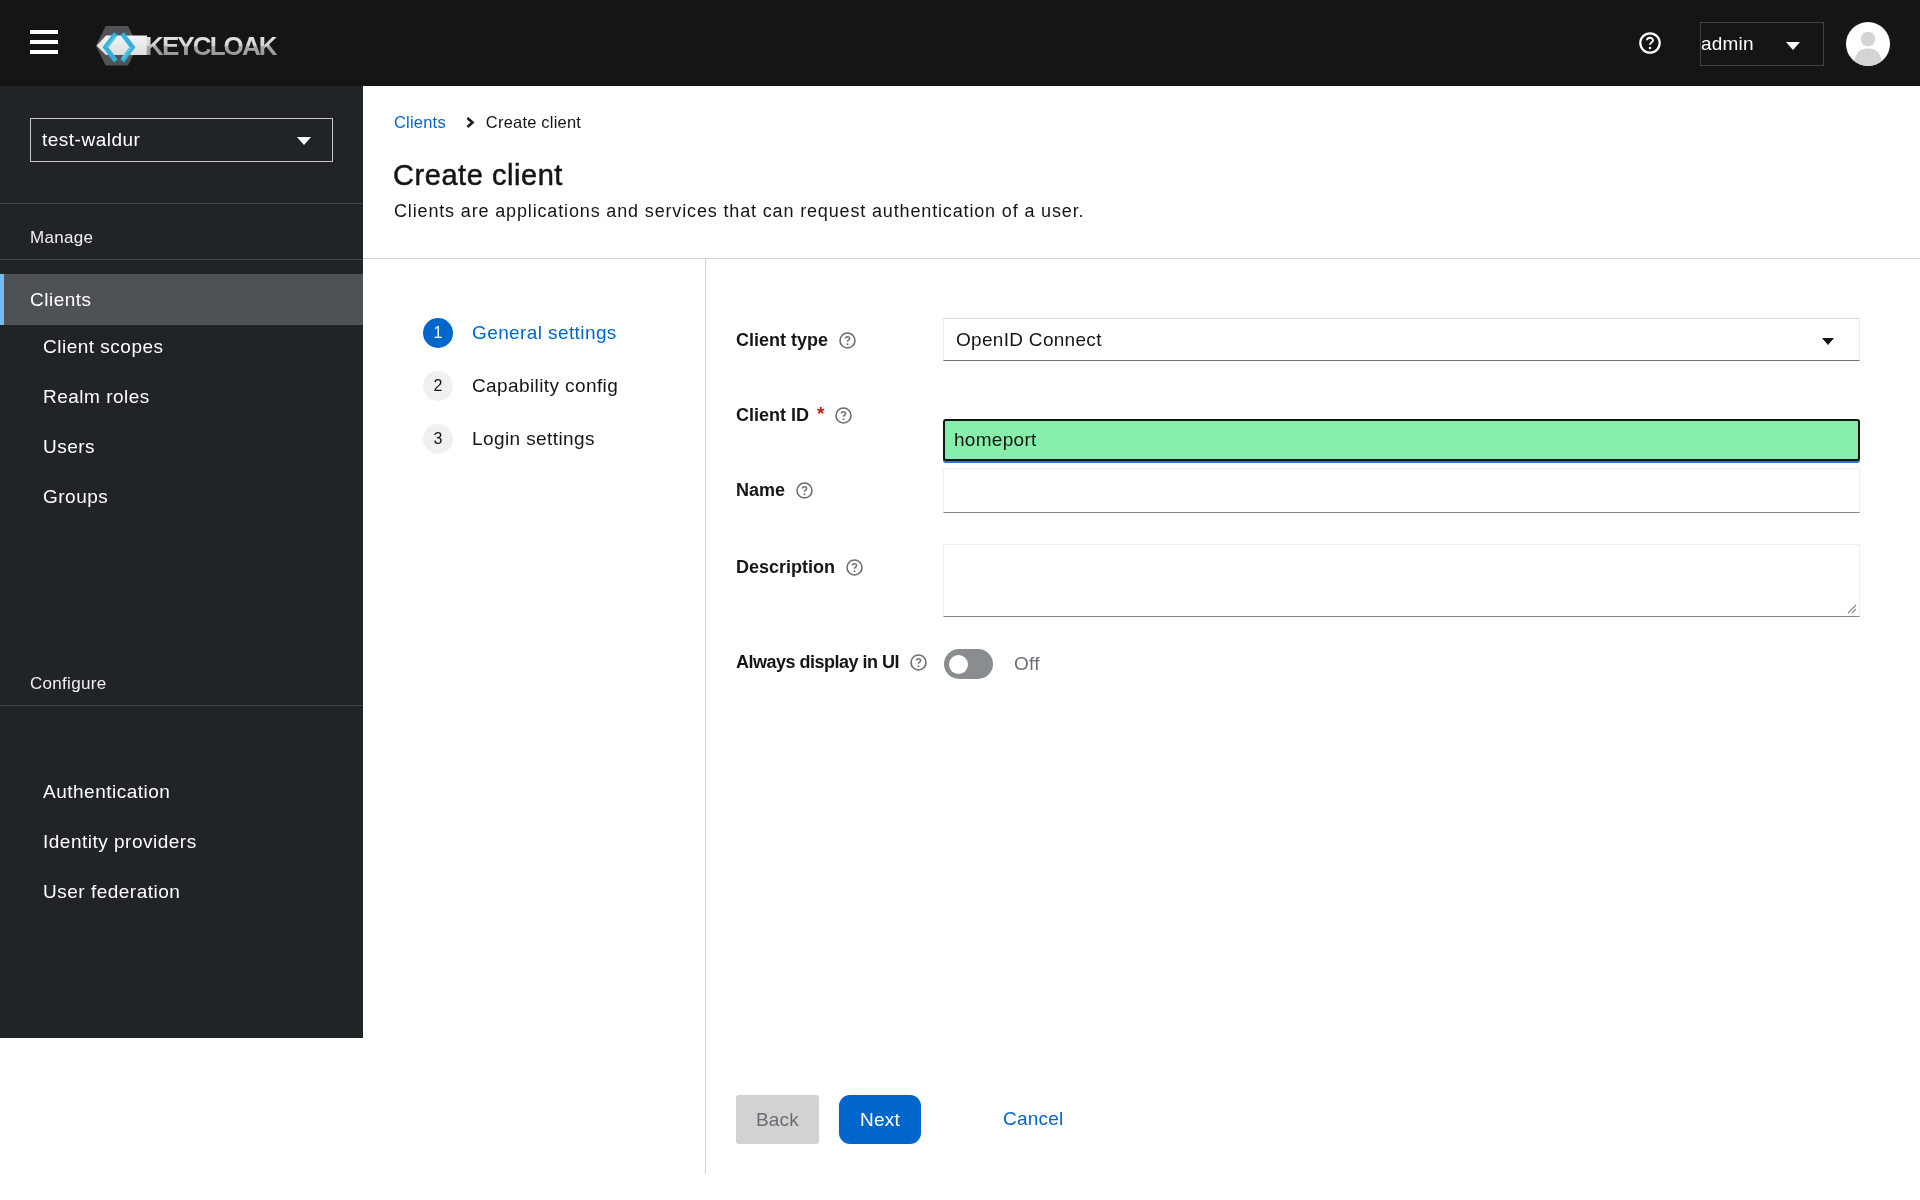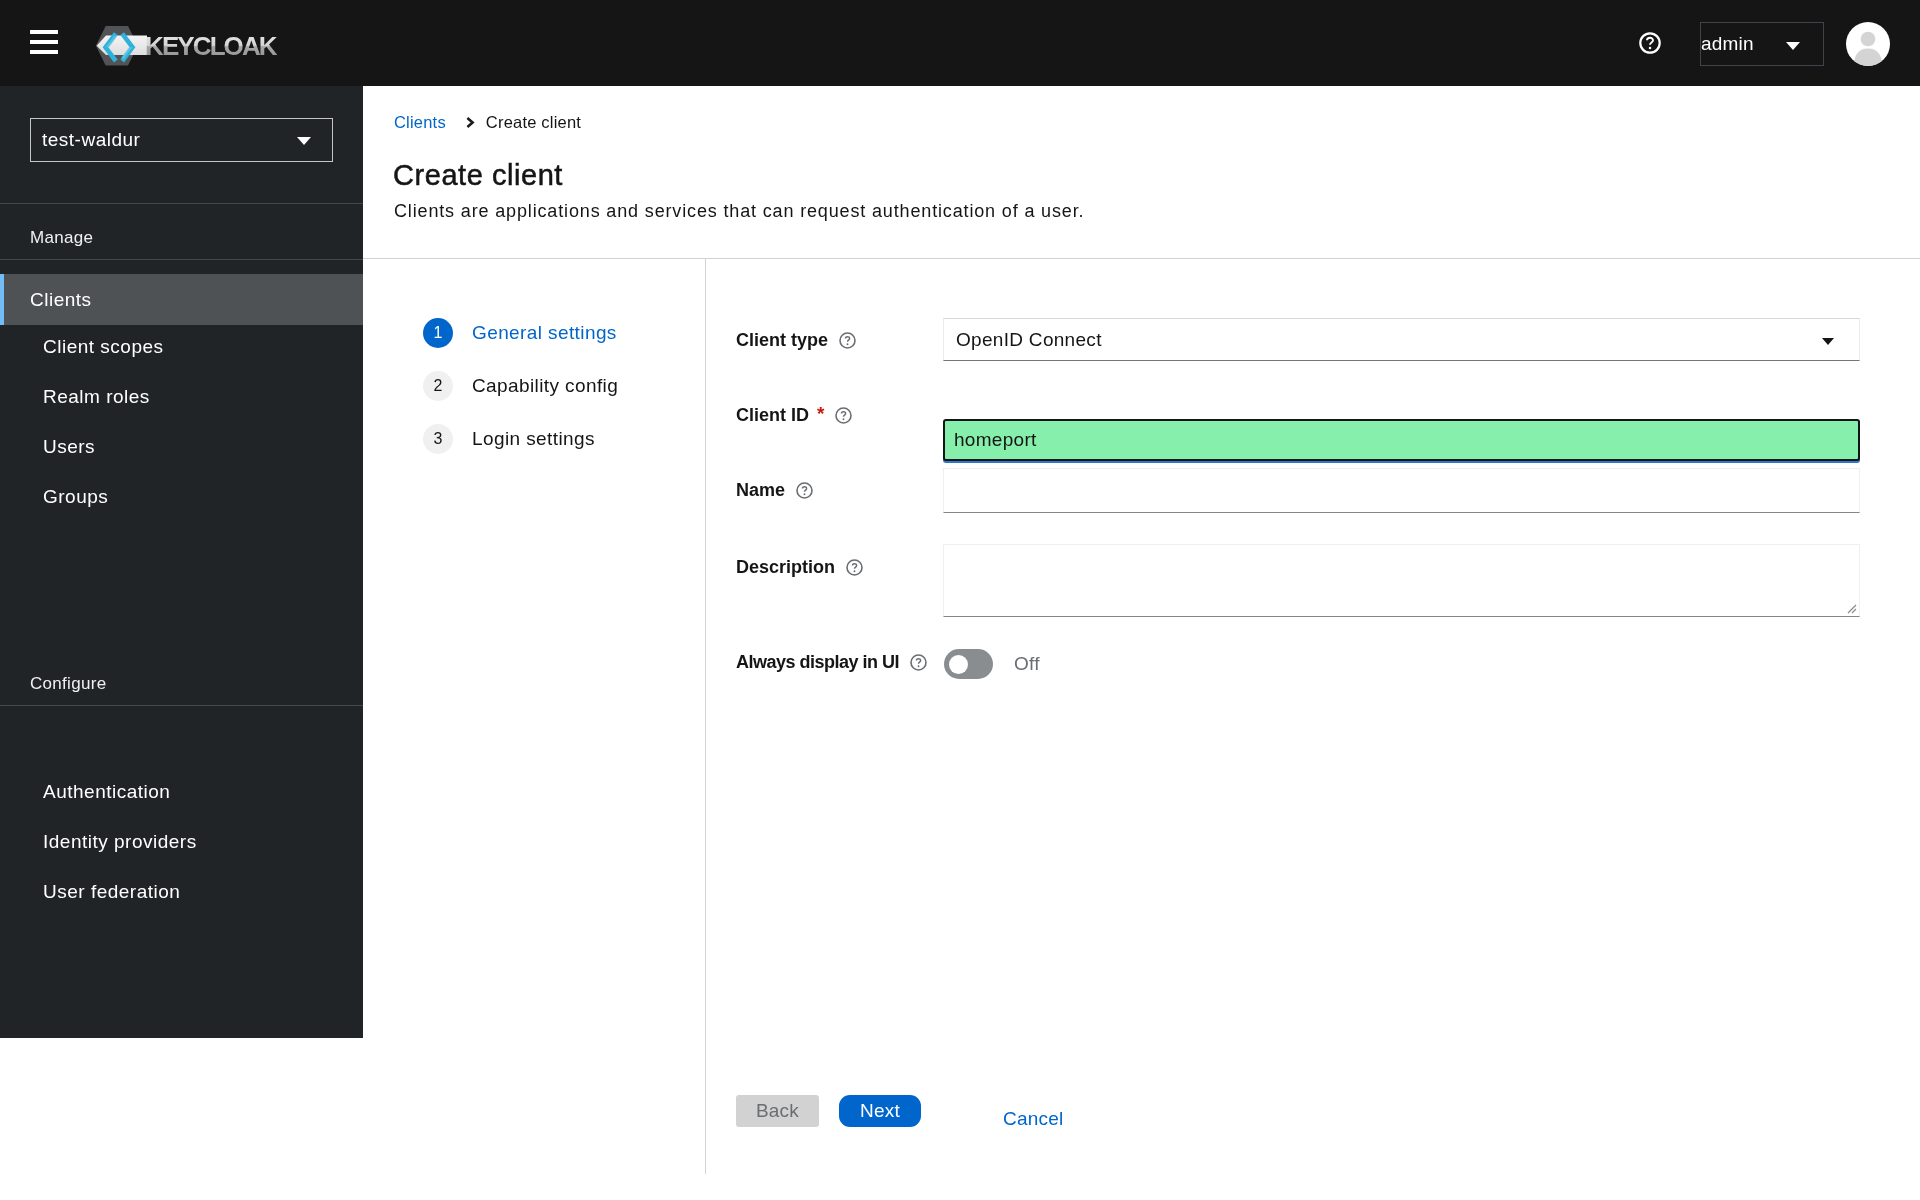--- a/index.html
+++ b/index.html
@@ -59,21 +59,21 @@
   border-bottom:1.5px solid #84878a; }
 #descinp { top:458px; height:73px; background:#fff; border:1px solid #efefef;
   border-bottom:1.5px solid #84878a; }
 #resize { position:absolute; right:2px; bottom:2px; width:12px; height:12px; }
 #toggle { position:absolute; left:581px; top:563px; width:49px; height:30px; border-radius:15px;
   background:#8a8d90; }
 #knob { position:absolute; left:5px; top:5.5px; width:19px; height:19px; border-radius:50%; background:#fff; }
 #offlbl { position:absolute; left:651px; top:567px; font-size:19px; letter-spacing:0.3px; color:#6a6e73; }
 
 
-.btn { position:absolute; top:1009px; height:32px; border-radius:3px; font-size:19px; letter-spacing:0.2px;
+.btn { position:absolute; top:1009px; height:49px; border-radius:3px; font-size:19px; letter-spacing:0.2px;
   display:flex; align-items:center; justify-content:center; }
 #backbtn { left:373px; width:83px; background:#d2d2d2; color:#6a6e73; }
 #nextbtn { left:476px; width:82px; background:#0066cc; color:#fff;border-radius:11px; }
 #cancel { position:absolute; left:640px; top:1022px; font-size:19px; letter-spacing:0.2px; color:#0066cc; }
 </style>
 </head>
 <body>
 
 <div id="masthead">
   <div class="hbar" style="top:30px"></div>

